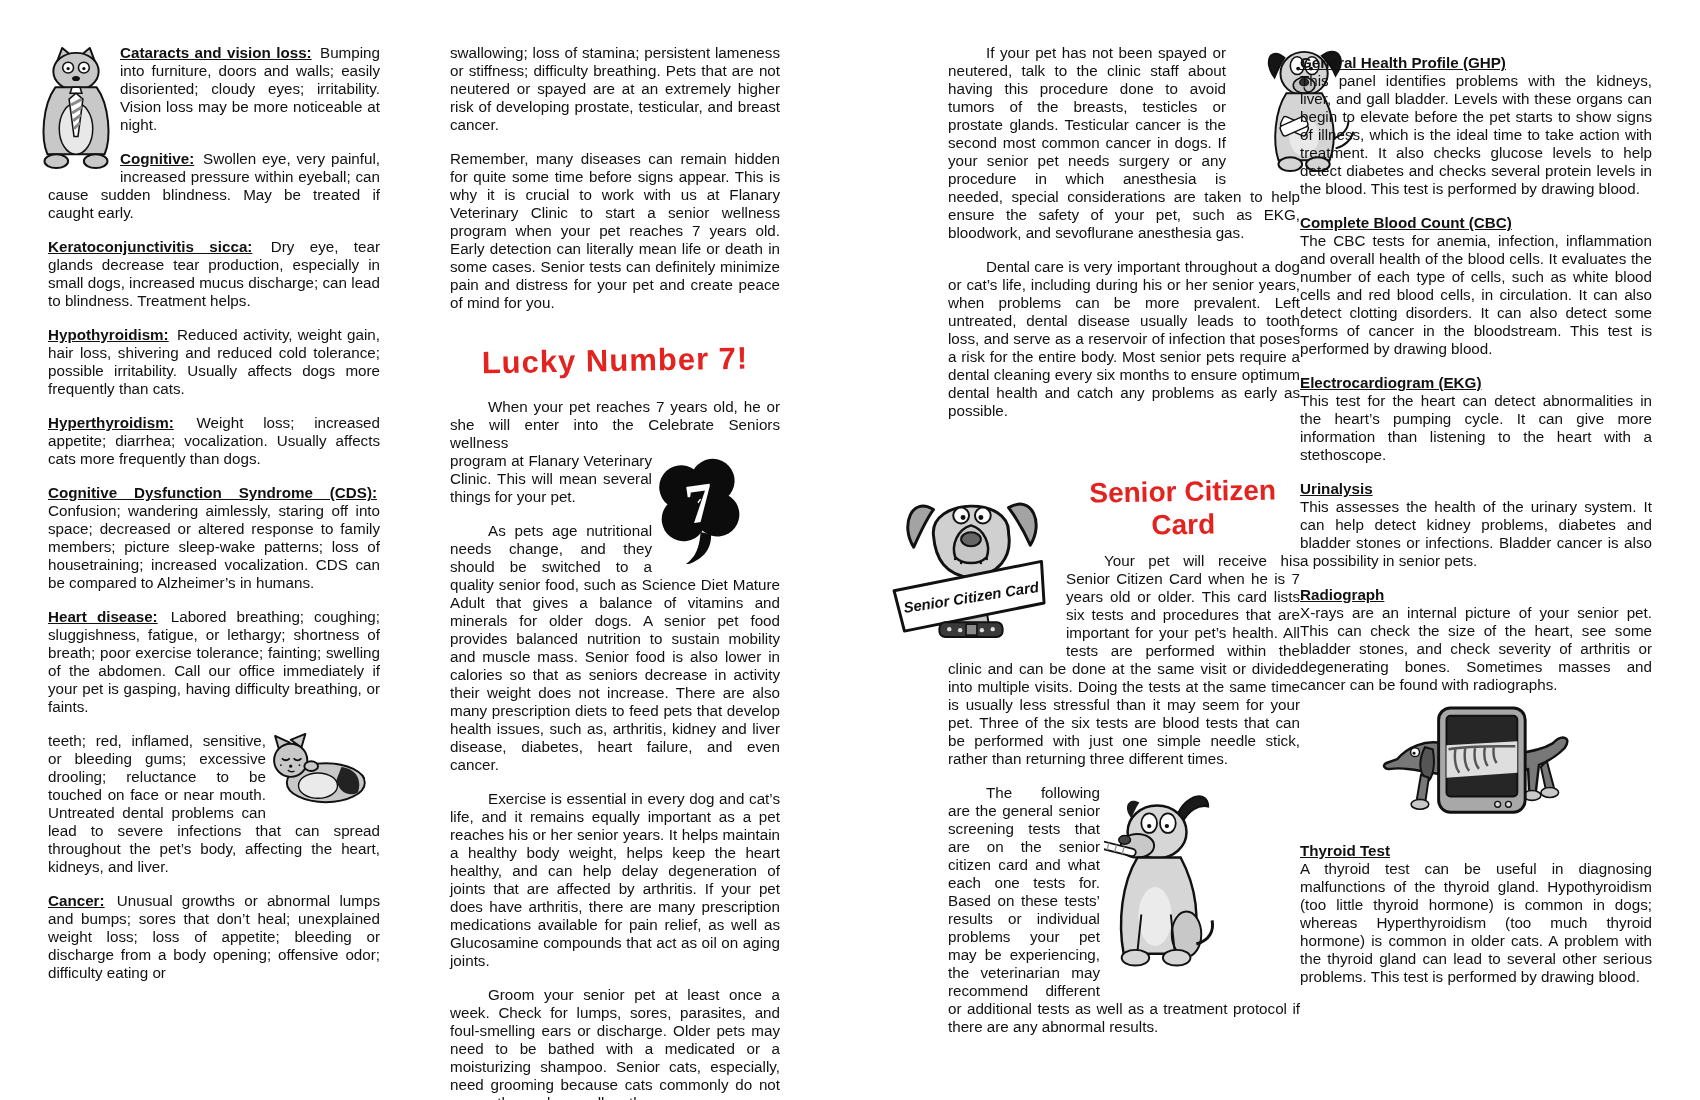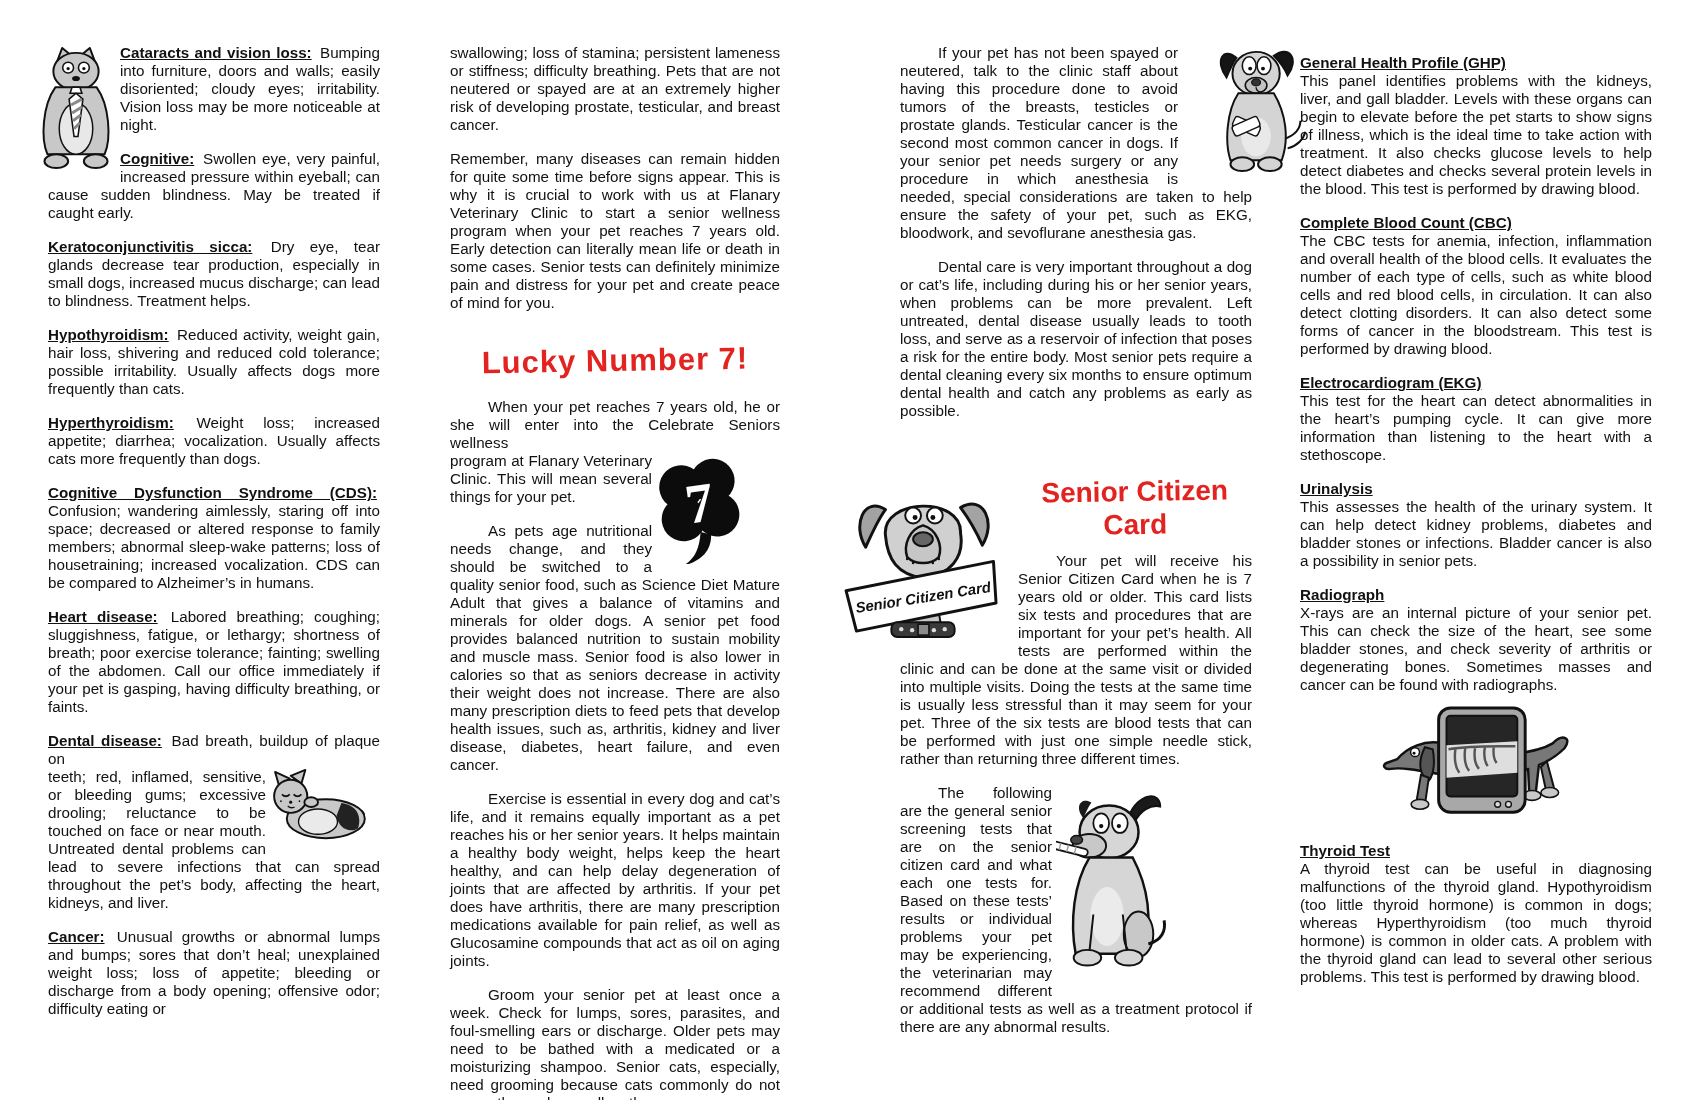--- a/index.html
+++ b/index.html
@@ -5,21 +5,21 @@
   html,body { margin:0; padding:0; }
   body {
     width:1700px; height:1100px; position:relative; background:#ffffff;
     font-family:"Liberation Sans", sans-serif;
     font-size:15.2px; line-height:18px; color:#111;
     overflow:hidden;
   }
   .col { position:absolute; top:44px; }
   #col1 { left:48px;  width:332px; }
   #col2 { left:450px; width:330px; }
-  #col3 { left:900px; width:352px; }
+  #col3 { left:948px; width:352px; }
   #col4 { left:1300px; width:352px; }
 
   p.para, div.para2 { margin:0 0 16px; text-align:justify; }
   .mb0 { margin-bottom:0 !important; }
   .jlast { text-align-last:justify; }
   .lead { font-weight:700; text-decoration:underline; margin-right:3px; }
   .ind { text-indent:38px; }
 
   .h4 { font-weight:700; text-decoration:underline; margin:16px 0 0; }
   .h4.first { margin-top:10px; }
@@ -71,24 +71,23 @@
       <path d="M44,50 L51,56 L46,94 L42,94 L37,56 Z" fill="#fff" stroke="#111" stroke-width="1.6"></path>
       <path d="M39,62 L50,56 M40,70 L50,64 M41,78 L49,72 M42,86 L48,80" stroke="#8a8a8a" stroke-width="3"></path>
     </svg>
   </div>
 
   <p class="para"><span class="lead">Cataracts and vision loss:</span> <span>Bumping into furniture, doors and walls; easily disoriented; cloudy eyes; irritability. Vision loss may be more noticeable at night.</span></p>
   <p class="para"><span class="lead">Cognitive:</span> <span>Swollen eye, very painful, increased pressure within eyeball; can cause sudden blindness. May be treated if caught early.</span></p>
   <p class="para"><span class="lead">Keratoconjunctivitis sicca:</span> <span>Dry eye, tear glands decrease tear production, especially in small dogs, increased mucus discharge; can lead to blindness. Treatment helps.</span></p>
   <p class="para"><span class="lead">Hypothyroidism:</span> <span>Reduced activity, weight gain, hair loss, shivering and reduced cold tolerance; possible irritability. Usually affects dogs more frequently than cats.</span></p>
   <p class="para"><span class="lead">Hyperthyroidism:</span> <span>Weight loss; increased appetite; diarrhea; vocalization. Usually affects cats more frequently than dogs.</span></p>
-  <p class="para"><span class="lead">Cognitive Dysfunction Syndrome (CDS):</span> <span>Confusion; wandering aimlessly, staring off into space; decreased or altered response to family members; abnormal sleep-wake patterns; loss of housetraining; increased vocalization. CDS can be compared to Alzheimer’s in humans.</span></p>
+  <p class="para"><span class="lead">Cognitive Dysfunction Syndrome (CDS):</span> <span>Confusion; wandering aimlessly, staring off into space; decreased or altered response to family members; picture sleep-wake patterns; loss of housetraining; increased vocalization. CDS can be compared to Alzheimer’s in humans.</span></p>
   <p class="para"><span class="lead">Heart disease:</span> <span>Labored breathing; coughing; sluggishness, fatigue, or lethargy; shortness of breath; poor exercise tolerance; fainting; swelling of the abdomen. Call our office immediately if your pet is gasping, having difficulty breathing, or faints.</span></p>
 
-  <p class="para mb0 jlast"><span class="lead">Dental disease:</span> <span>Bad breath, buildup of plaque on</span></p>
   <div class="para2">
     <div class="dentalcat">
       <svg width="104" height="78" viewBox="0 0 104 80">
         <g stroke="#111" stroke-width="2" stroke-linejoin="round">
           <path d="M88,46 C100,38 103,52 94,58" fill="#222"></path>
           <ellipse cx="60" cy="52" rx="40" ry="20" fill="#c8c8c8"></ellipse>
           <path d="M76,36 C92,38 97,50 93,62 C84,67 73,62 71,49 Z" fill="#222" stroke="none"></path>
           <ellipse cx="52" cy="55" rx="20" ry="13" fill="#eaeaea" stroke-width="1.4"></ellipse>
           <path d="M12,18 L8,4 L23,11 Z" fill="#c8c8c8"></path>
           <path d="M35,16 L39,2 L24,8 Z" fill="#c8c8c8"></path>

